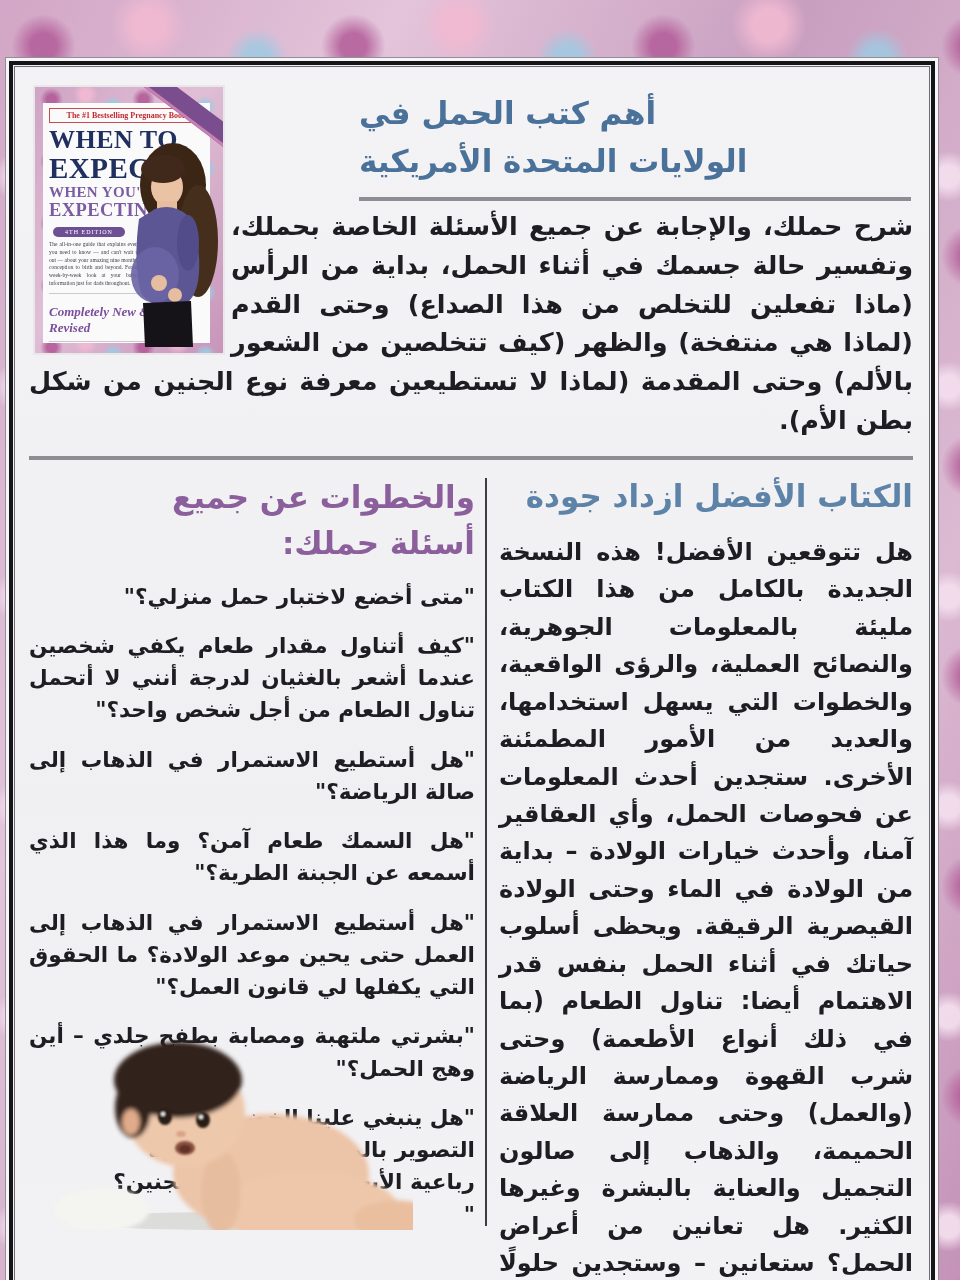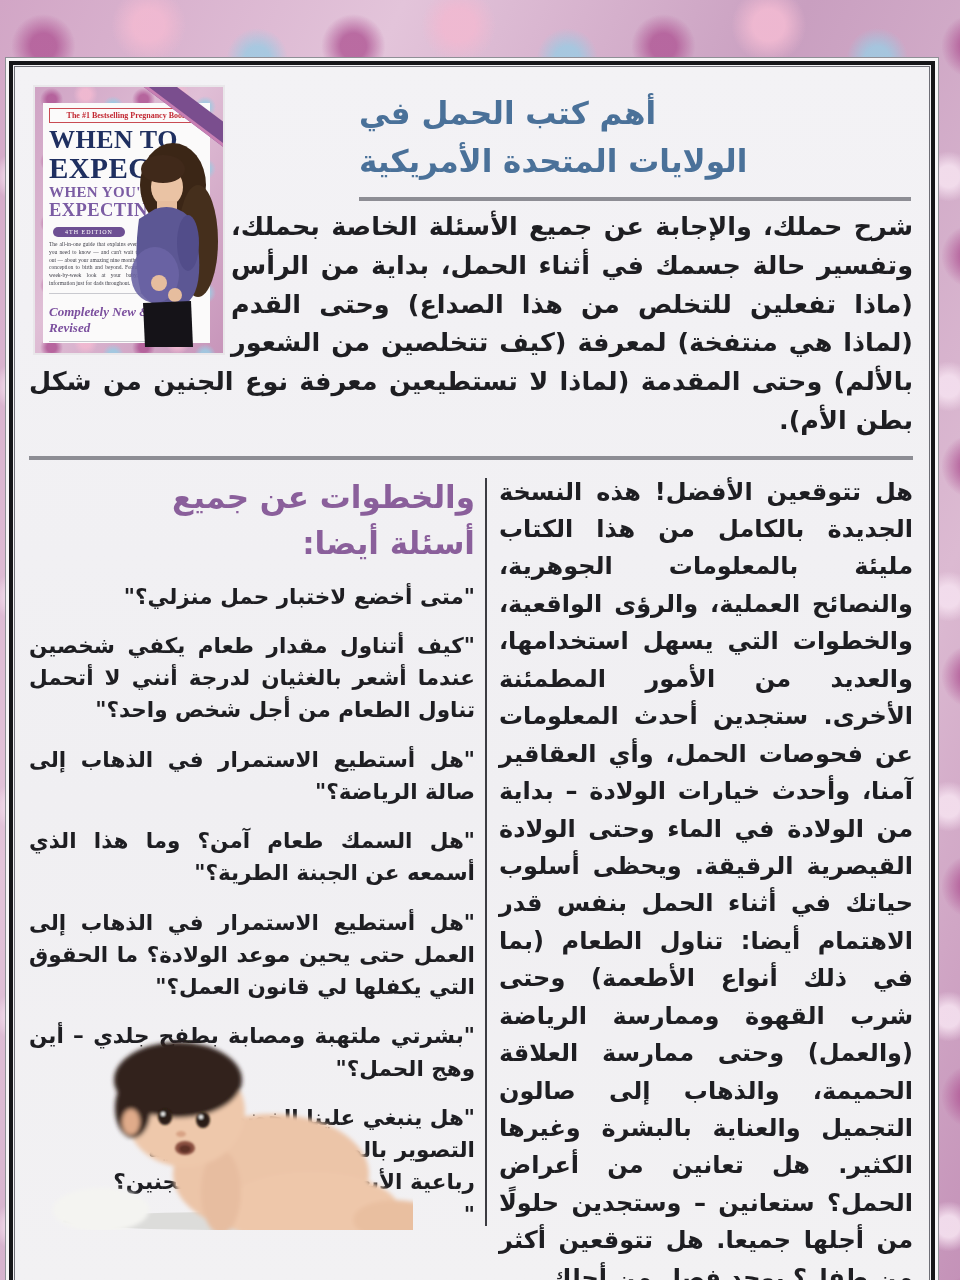--- a/index.html
+++ b/index.html
@@ -194,31 +194,31 @@
         </svg>
       </div>
 
       <div class="main-title">
         <span>أهم كتب الحمل في</span><br>
         <span>الولايات المتحدة الأمريكية</span>
       </div>
 
       <div class="title-rule"></div>
 
-      <p class="intro">شرح حملك، والإجابة عن جميع الأسئلة الخاصة بحملك، وتفسير حالة جسمك في أثناء الحمل، بداية من الرأس (ماذا تفعلين للتخلص من هذا الصداع) وحتى القدم (لماذا هي منتفخة) لمعرفة (كيف تتخلصين من الشعور بالألم) وحتى المقدمة (لماذا لا تستطيعين معرفة نوع الجنين من شكل بطن الأم).</p>
+      <p class="intro">شرح حملك، والإجابة عن جميع الأسئلة الخاصة بحملك، وتفسير حالة جسمك في أثناء الحمل، بداية من الرأس (ماذا تفعلين للتخلص من هذا الصداع) وحتى القدم (لماذا هي منتفخة) والظهر (كيف تتخلصين من الشعور بالألم) وحتى المقدمة (لماذا لا تستطيعين معرفة نوع الجنين من شكل بطن الأم).</p>
     </div>
 
     <div class="section-rule"></div>
 
     <div class="columns">
 
       <div class="col-questions">
         <div class="q-heading">
           <span>والخطوات عن جميع</span><br>
-          <span>أسئلة أيضا:</span>
+          <span>أسئلة حملك:</span>
         </div>
         <div class="q">"متى أخضع لاختبار حمل منزلي؟"</div>
         <div class="q">"كيف أتناول مقدار طعام يكفي شخصين عندما أشعر بالغثيان لدرجة أنني لا أتحمل تناول الطعام من أجل شخص واحد؟"</div>
         <div class="q">"هل أستطيع الاستمرار في الذهاب إلى صالة الرياضة؟"</div>
         <div class="q">"هل السمك طعام آمن؟ وما هذا الذي أسمعه عن الجبنة الطرية؟"</div>
         <div class="q">"هل أستطيع الاستمرار في الذهاب إلى العمل حتى يحين موعد الولادة؟ ما الحقوق التي يكفلها لي قانون العمل؟"</div>
         <div class="q">"بشرتي ملتهبة ومصابة بطفح جلدي – أين وهج الحمل؟"</div>
         <div class="q n1">"هل ينبغي علينا الخضوع لاختبار التصوير بالموجات فوق الصوتية رباعية الأبعاد؟ لمعرفة نوع الجنين؟ "</div>
 
         <div class="baby">
@@ -252,20 +252,21 @@
               <ellipse cx="172" cy="124" rx="10" ry="7" fill="#8a4f40"></ellipse>
               <ellipse cx="172" cy="125" rx="6" ry="4" fill="#5e3028"></ellipse>
             </g>
           </svg>
         </div>
       </div>
 
       <div class="vdiv"></div>
 
       <div class="col-best">
+        <div class="best-heading">الكتاب الأفضل ازداد جودة</div>
         <p class="best-para">هل تتوقعين الأفضل! هذه النسخة الجديدة بالكامل من هذا الكتاب مليئة بالمعلومات الجوهرية، والنصائح العملية، والرؤى الواقعية، والخطوات التي يسهل استخدامها، والعديد من الأمور المطمئنة الأخرى. ستجدين أحدث المعلومات عن فحوصات الحمل، وأي العقاقير آمنا، وأحدث خيارات الولادة – بداية من الولادة في الماء وحتى الولادة القيصرية الرقيقة. ويحظى أسلوب حياتك في أثناء الحمل بنفس قدر الاهتمام أيضا: تناول الطعام (بما في ذلك أنواع الأطعمة) وحتى شرب القهوة وممارسة الرياضة (والعمل) وحتى ممارسة العلاقة الحميمة، والذهاب إلى صالون التجميل والعناية بالبشرة وغيرها الكثير. هل تعانين من أعراض الحمل؟ ستعانين – وستجدين حلولًا من أجلها جميعا. هل تتوقعين أكثر من طفل؟ يوجد فصل من أجلك.</p>
 
       </div>
 
     </div>
 
   </div>
 </div>
 
 </body></html>

